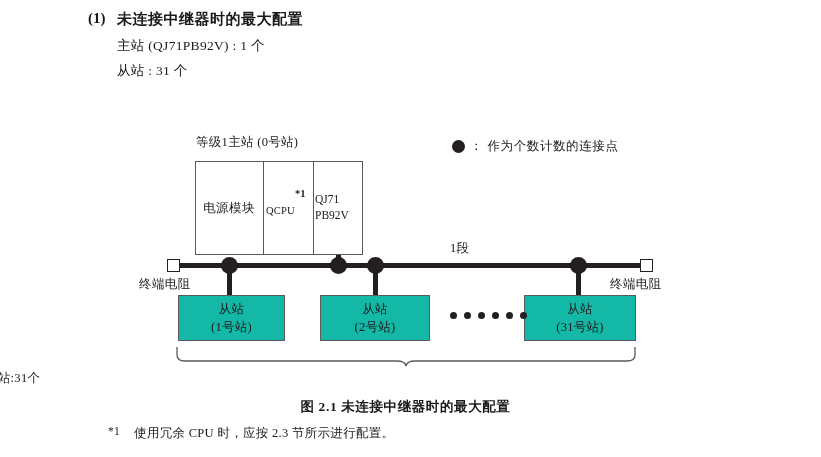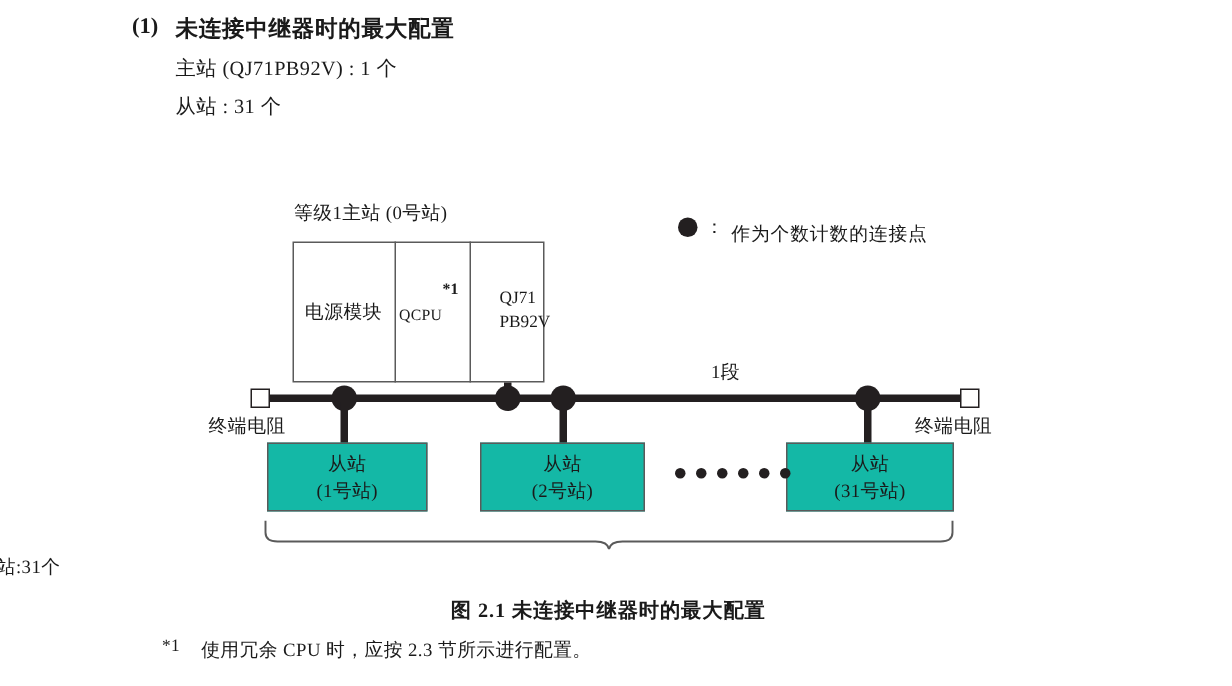--- a/index.html
+++ b/index.html
@@ -49,21 +49,21 @@
     gap: 5px;
     font-size: 12.5px;
   }
   #legend .dot {
     width: 13px; height: 13px;
     border-radius: 50%;
     background: #231f20;
     display: inline-block;
   }
   #legend .colon { font-size: 12.5px; }
-  #legend .ltext { font-size: 12.5px; letter-spacing: 0.6px; margin-top: 10px; }
+  #legend .ltext { font-size: 12.5px; letter-spacing: 0.6px; }
 
   
   #rack-label {
     left: 196px; top: 134px;
     font-size: 12.5px;
     letter-spacing: 0.3px;
     white-space: nowrap;
     text-align: center;
   }
   #rack {
@@ -101,21 +101,21 @@
   }
   #cell-qcpu .qcpu-note {
     position: absolute;
     left: 32px; top: 27px;
     font-size: 10.5px;
     font-weight: bold;
   }
   #cell-pb {
     left: 313px; top: 161px;
     width: 50px; height: 94px;
-    padding-left: 20px;
+    padding-left: 2px;
     box-sizing: border-box;
     display: flex; flex-direction: column; justify-content: center;
     font-size: 11.5px;
     line-height: 1.35;
   }
 
   
   #rack-drop {
     left: 336px; top: 255px;
     width: 5px; height: 12px;
@@ -160,21 +160,21 @@
     width: 5px;
     background: #231f20;
     top: 268px;
     height: 28px;
   }
   #drop1 { left: 227px; }
   #drop2 { left: 373px; }
   #drop3 { left: 576px; }
 
   #seg-label {
-    left: 474px; top: 240px;
+    left: 450px; top: 240px;
     font-size: 12.5px;
     letter-spacing: 0.3px;
   }
 
   
   .slave {
     top: 295px;
     height: 46px;
     border: 1.3px solid #5a5a5a;
     background: #14b8a6;

